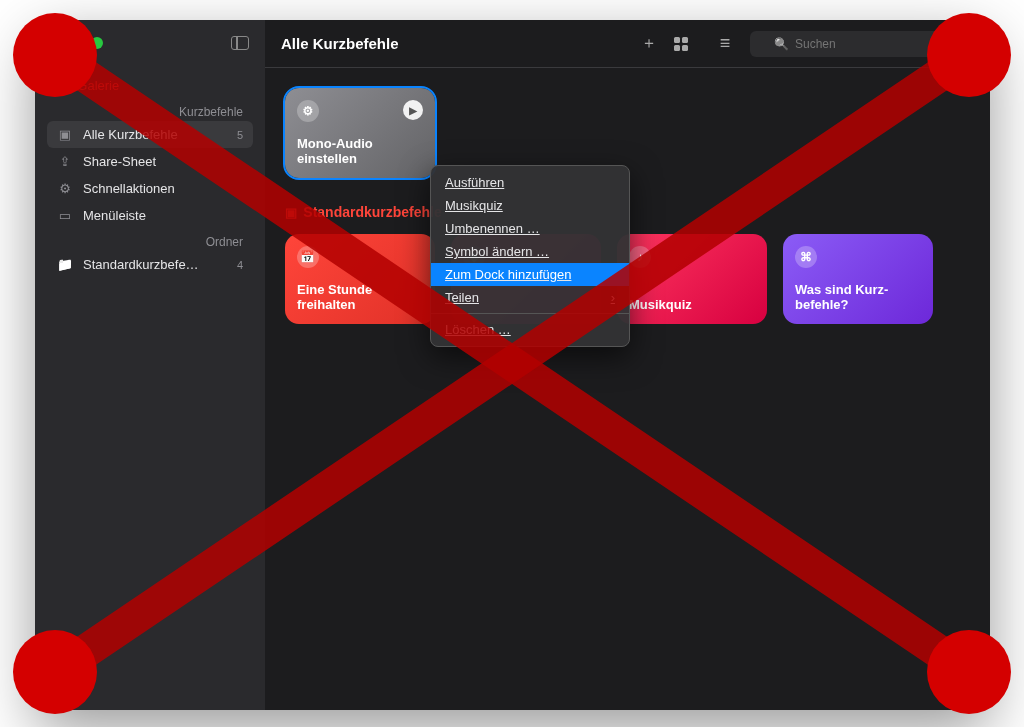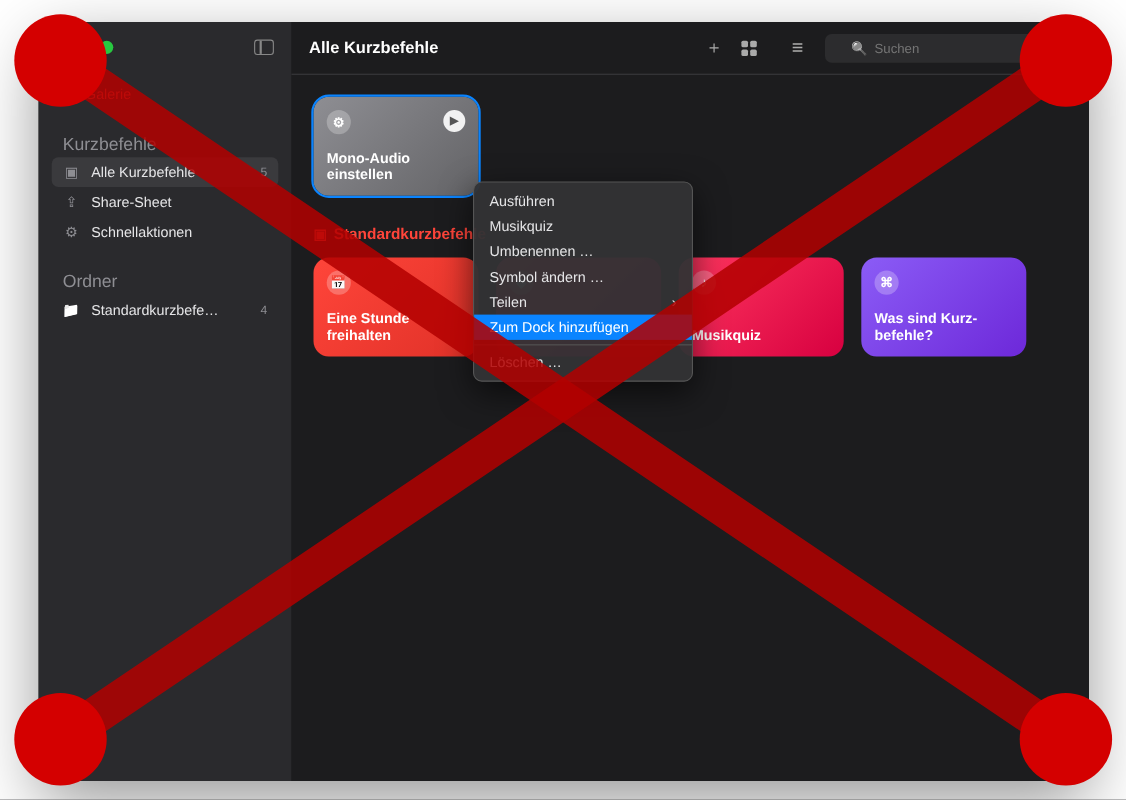--- a/index.html
+++ b/index.html
@@ -31,22 +31,22 @@
   .dot.red { background: #ff5f57; }
   .dot.yellow { background: #febc2e; }
   .dot.green { background: #28c840; }
   .sidebar-toggle { margin-left: auto; width:18px; height:14px; border:1.5px solid #888; border-radius:3px; position:relative;}
   .sidebar-toggle::before{content:"";position:absolute;left:4px;top:0;bottom:0;width:1.5px;background:#888;}
   .gallery {
     margin-top: 16px; padding: 6px 10px;
     color: #ff453a; display:flex; align-items:center; gap:8px;
   }
   .section-label {
-    margin-top: 22px; padding: 2px 10px;
-    font-size: 16px; color: #8e8e93;
+    margin-top: 4px; padding: 2px 10px;
+    font-size: 12px; color: #8e8e93; text-align: right;
   }
   .nav-item {
     display:flex; align-items:center; gap:10px;
     padding: 6px 10px; border-radius:6px;
     color:#e5e5e7; cursor:default;
   }
   .nav-item.selected { background: #3a3a3d; }
   .nav-item .icon { width:16px; text-align:center; color:#8e8e93; }
   .nav-item .count { margin-left:auto; font-size:11px; color:#8e8e93; }
   
@@ -93,20 +93,21 @@
   .g-gray{background:linear-gradient(135deg,#8e8e93,#636366);}
   .g-orange{background:linear-gradient(135deg,#ff453a,#e03128);}
   .g-red{background:linear-gradient(135deg,#ff375f,#d70040);}
   .g-purple{background:linear-gradient(135deg,#8b5cf6,#6d28d9);}
   
   .ctx {
     position:absolute; left:395px; top:145px; width:200px;
     background:rgba(50,50,52,0.96); border:1px solid #555;
     border-radius:8px; padding:5px 0; font-size:13px; color:#e5e5e7;
     box-shadow:0 10px 30px rgba(0,0,0,0.6);
+    text-decoration:underline;
   }
   .ctx-item { padding:4px 14px; display:flex; align-items:center; justify-content:space-between;}
   .ctx-item.hover { background:#0a84ff; color:#fff; }
   .ctx-sep { height:1px; background:#555; margin:4px 0; }
   .ctx-item .chev::after{content:"›"; color:inherit;}
   
   .overlay { position:absolute; inset:0; pointer-events:none; }
   .overlay svg { width:100%; height:100%; }
 </style>
 </head>
@@ -133,20 +134,24 @@
       <span class="count">5</span>
     </div>
     <div class="nav-item">
       <span class="icon i-up"></span>
       <span>Share-Sheet</span>
     </div>
     <div class="nav-item">
       <span class="icon i-gear"></span>
       <span>Schnellaktionen</span>
     </div>
+    <div class="nav-item">
+      <span class="icon i-menubar"></span>
+      <span>Menüleiste</span>
+    </div>
 
     <div class="section-label">Ordner</div>
     <div class="nav-item">
       <span class="icon i-folder"></span>
       <span>Standardkurzbefe…</span>
       <span class="count">4</span>
     </div>
   </div>
 
   <div class="main">
@@ -214,26 +219,26 @@
       </div>
     <div class="ctx-item">
         <span>Musikquiz</span>
       </div>
     <div class="ctx-item">
         <span>Umbenennen …</span>
       </div>
     <div class="ctx-item">
         <span>Symbol ändern …</span>
       </div>
+    <div class="ctx-item hover">
+        <span>Zum Dock hinzufügen</span>
+      </div>
     <div class="ctx-item">
         <span>Teilen</span>
         <span class="chev"></span>
-      </div>
-    <div class="ctx-item hover">
-        <span>Zum Dock hinzufügen</span>
       </div>
     <div class="ctx-sep"></div>
     <div class="ctx-item">
         <span>Löschen …</span>
       </div>
   </div>
 </div>
 
 <div class="overlay">
   <svg viewBox="0 0 1024 727">

